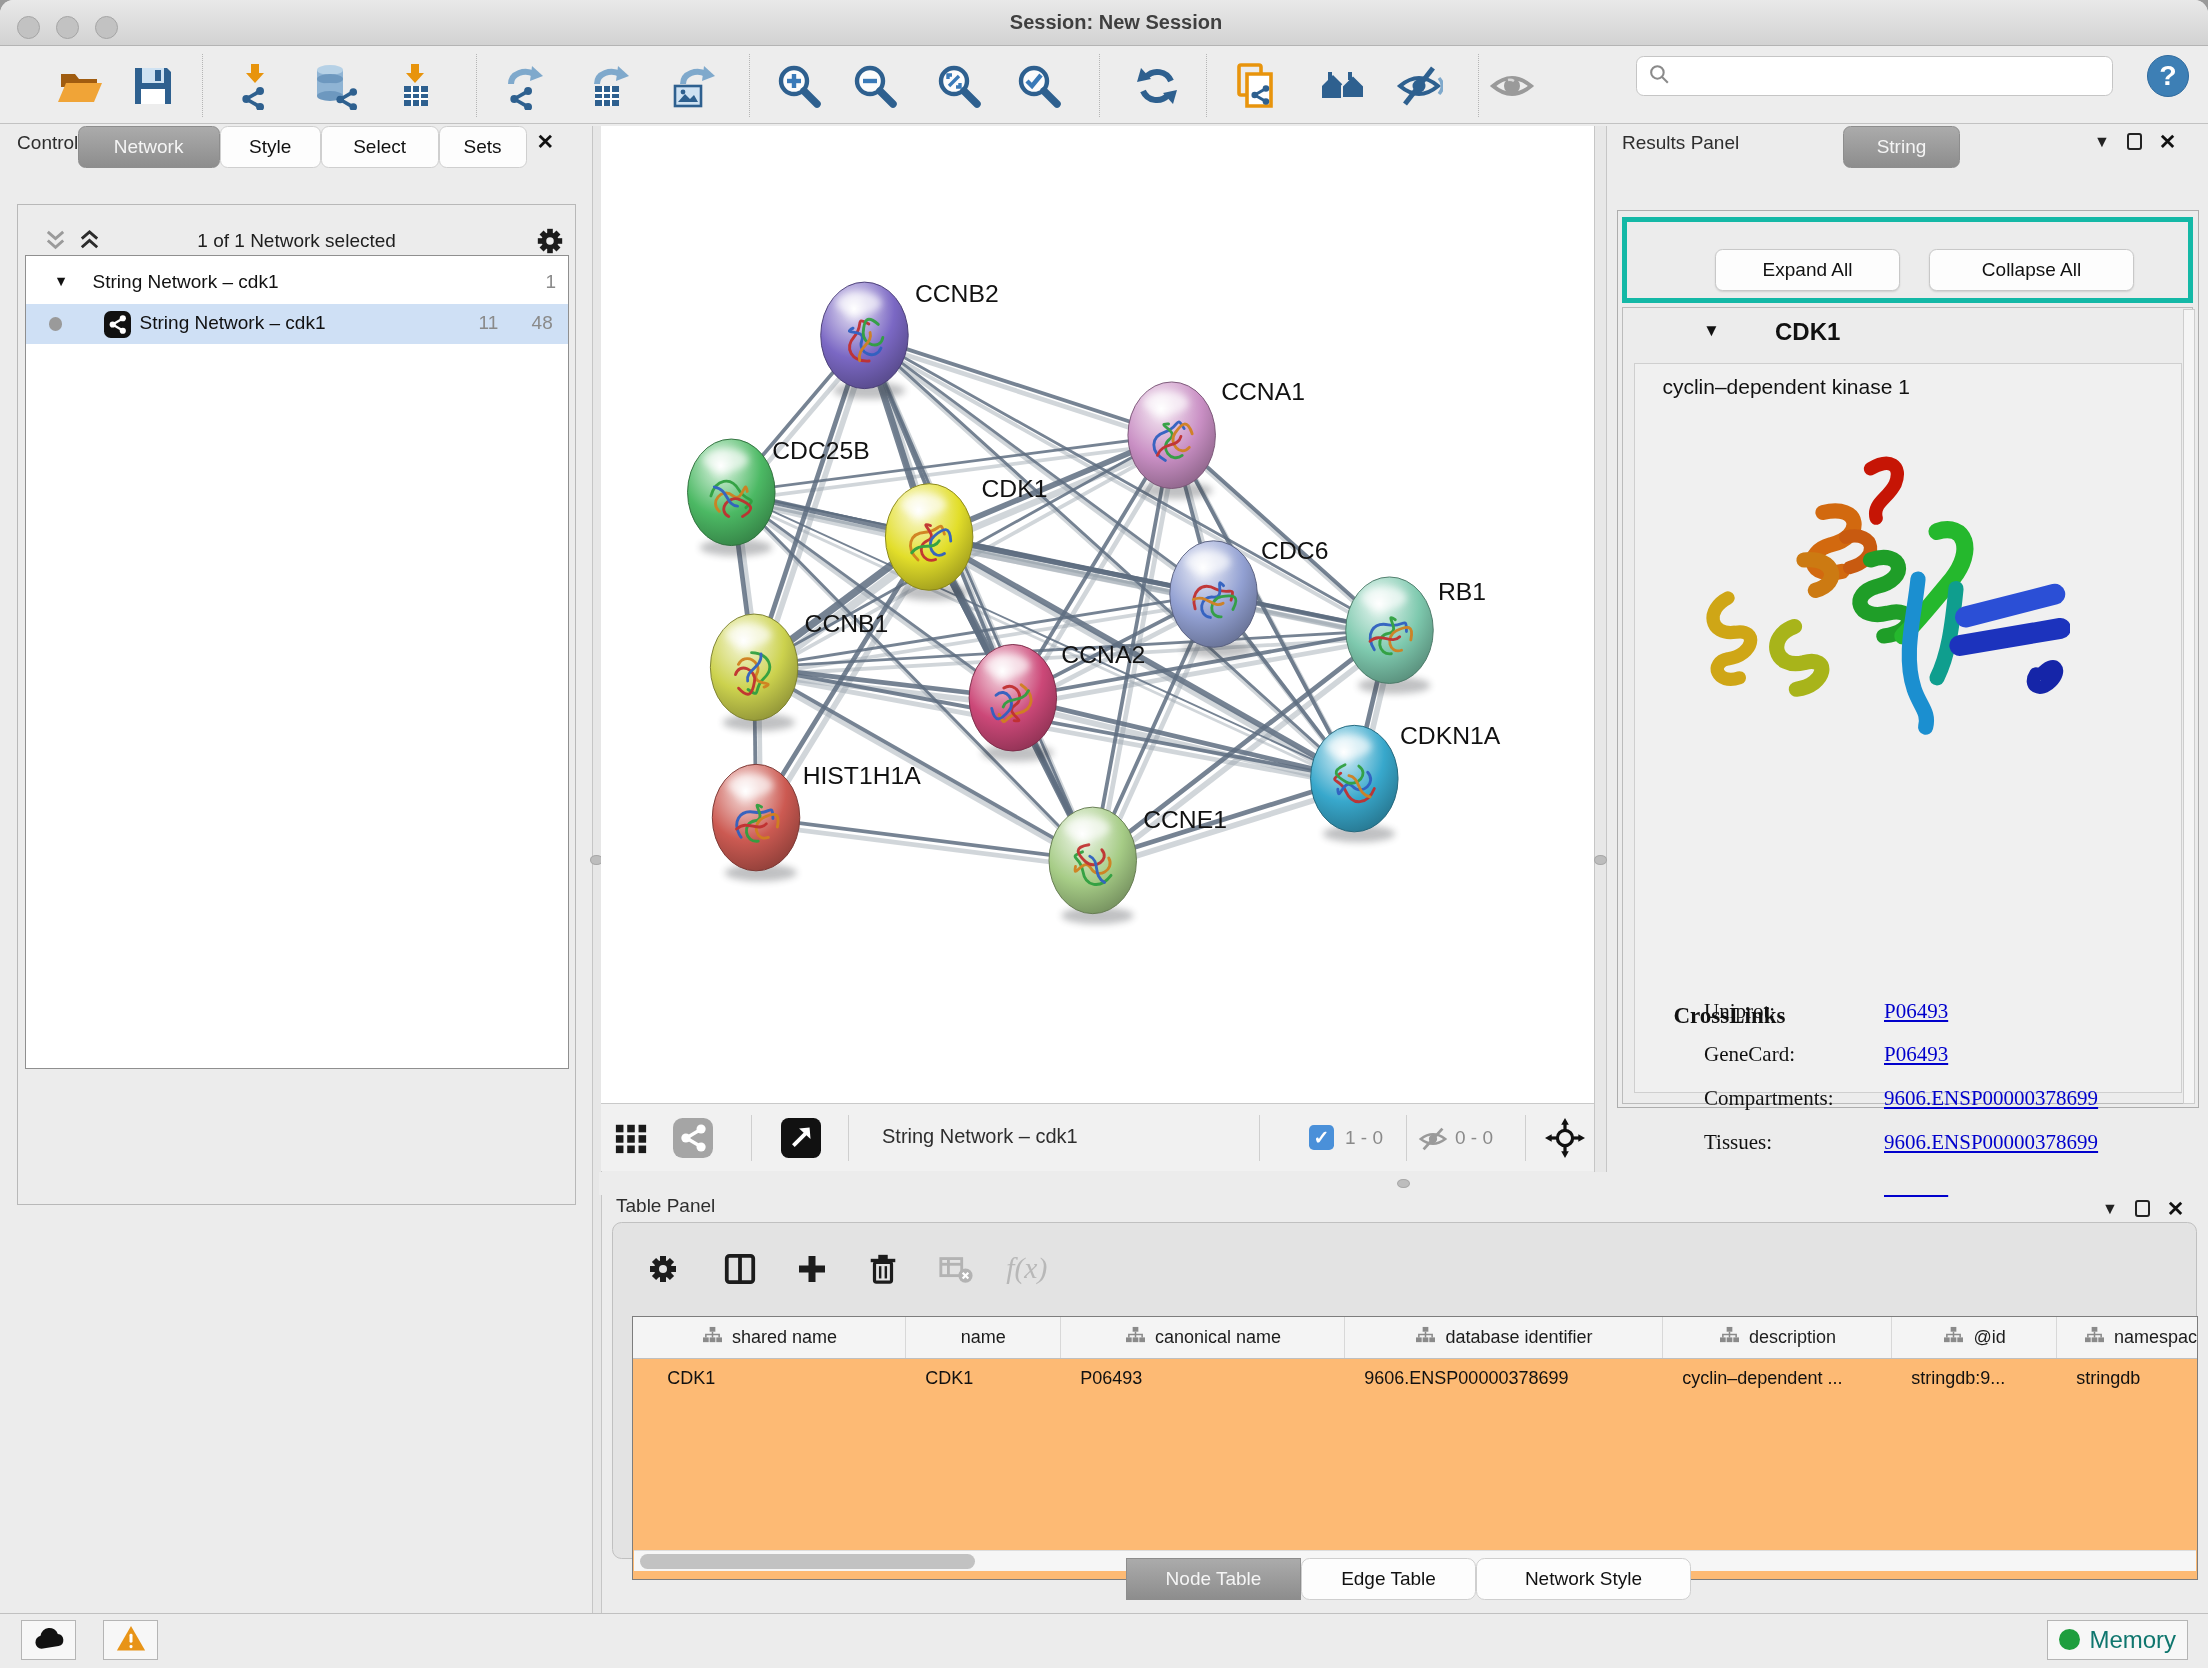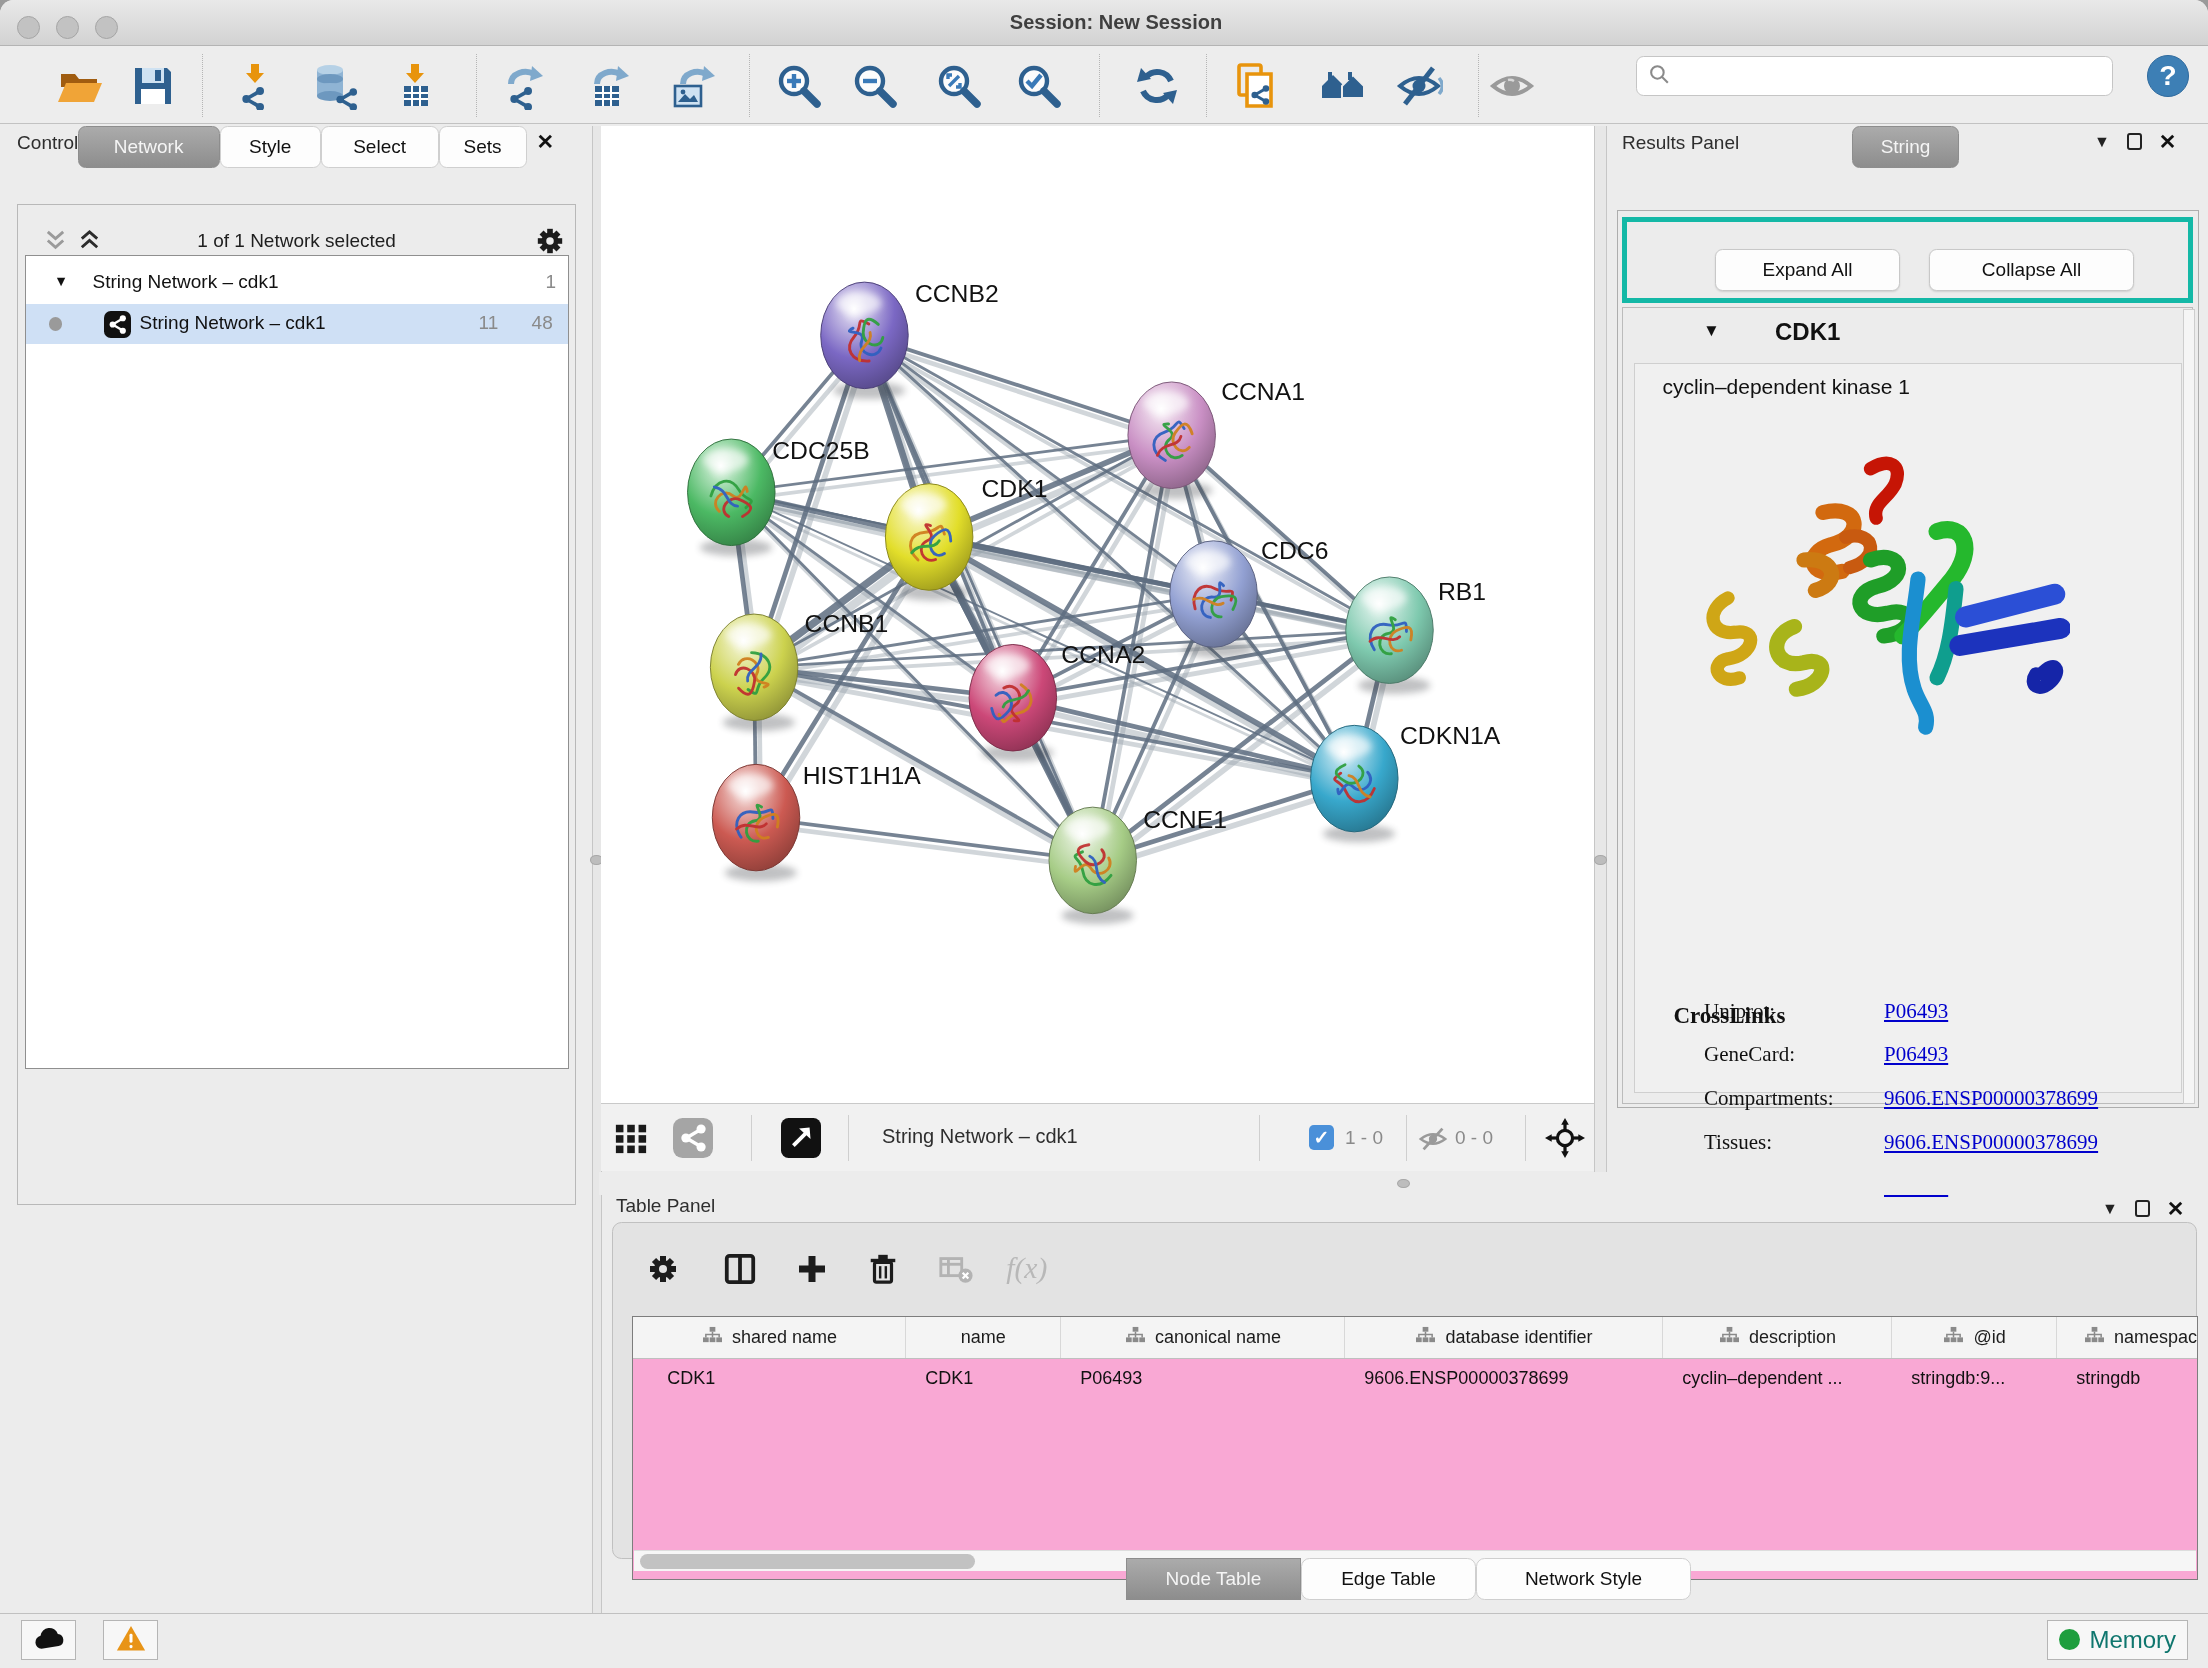--- a/index.html
+++ b/index.html
@@ -60,21 +60,21 @@
   .xl-row{position:absolute;left:0;width:100%;height:44px;font-family:"Liberation Serif",serif;font-size:21px;color:#111;}
   .xl-label{position:absolute;left:81px;}
   .xl-value{position:absolute;left:261px;color:#0000cc;text-decoration:underline;}
   .rp-scroll{position:absolute;left:576px;top:183px;width:12.4px;height:795px;background:#f5f5f5;
     border:1px solid #cdcdcd;}
   
   .table-panel{position:absolute;left:599px;top:1195px;width:1609px;height:418px;}
   .tp-box{position:absolute;left:13.3px;top:27px;width:1585px;height:337px;background:#e3e3e3;
     border:1px solid #c0c0c0;border-radius:9.5px;}
   .tp-toolbtn{position:absolute;top:19px;width:53px;height:53px;display:flex;align-items:center;justify-content:center;}
-  .tp-table{position:absolute;left:19px;top:93px;width:1566px;height:264px;background:#f9a8d4;border:1px solid #7d7d7d;overflow:hidden;}
+  .tp-table{position:absolute;left:19px;top:93px;width:1566px;height:264px;background:#fdba74;border:1px solid #7d7d7d;overflow:hidden;}
   .th-row{display:flex;height:42px;background:#f4f4f4;border-bottom:1px solid #bfbfbf;}
   .th-cell{display:flex;align-items:center;justify-content:center;gap:9.5px;font-size:18px;color:#1c1c1c;
     border-right:1px solid #d8d8d8;flex:none;}
   .td-row{display:flex;height:38px;}
   .td-cell{font-size:18px;color:#111;flex:none;padding-left:19px;line-height:38px;white-space:nowrap;overflow:hidden;}
   .tp-hscroll{position:absolute;left:21px;top:327px;width:1562px;height:21px;background:#f6f6f6;border-top:1px solid #ddd;}
   .tp-thumb{position:absolute;left:5.7px;top:2.9px;width:335px;height:15px;border-radius:7.6px;background:#c2c2c2;}
   
   .statusbar{position:absolute;left:0;top:1613px;width:100%;height:55px;background:#ececec;border-top:1px solid #c0c0c0;}
   .sb-btn{position:absolute;top:5.7px;height:40px;background:#f7f7f7;border:1px solid #b5b5b5;
@@ -821,21 +821,21 @@
     </span>
   </div>
 
   <div class="results-panel">
     <div style="position:absolute;left:15px;top:5.7px" class="panel-title">Results Panel</div>
     <div class="ph-controls" style="left:487px">
       <span class="ph-arrow">▼</span>
       <span class="ph-float"></span>
       <span class="ph-close">✕</span>
     </div>
-    <div class="tab active" style="left:245px;width:107px">
+    <div class="tab active" style="left:236px;width:117px">
         <span>String</span>
       </div>
 
     <div class="rp-outerbox"></div>
     <div class="rp-btnbox">
       <div class="rp-btn" style="left:88px;width:185px">
           <span>Expand All</span>
         </div>
       <div class="rp-btn" style="left:302px;width:205px">
           <span>Collapse All</span>

